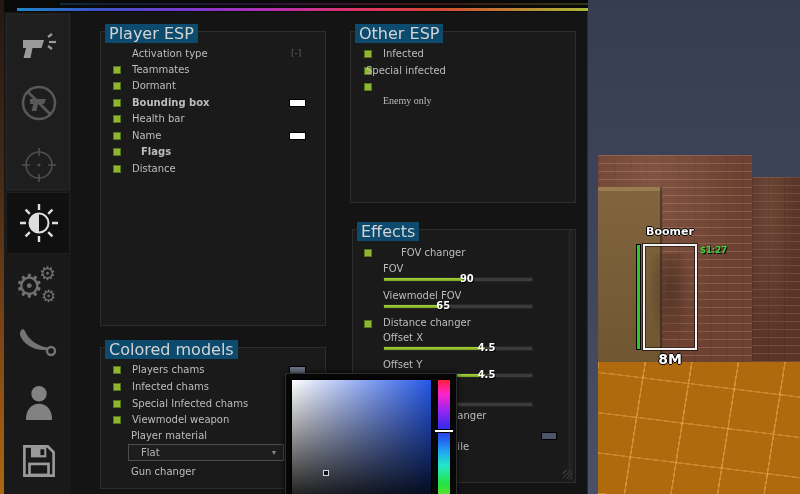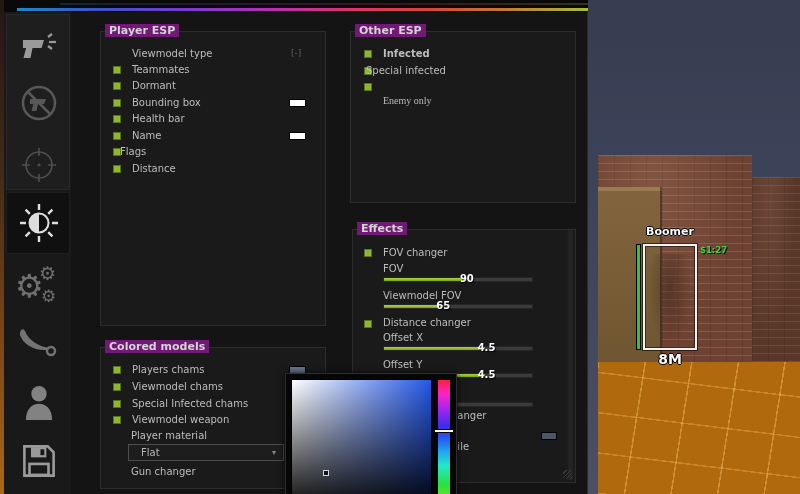--- a/index.html
+++ b/index.html
@@ -34,21 +34,21 @@
   
   .window { background:#141414; border-right:1px solid #2c2c2c; }
   .topbar { background:#090909; }
   .gradline { background:linear-gradient(90deg,#1f86c8 0%,#3b55c9 14%,#7c39cf 30%,#b92fb0 45%,#e03468 60%,#d84438 72%,#c27d33 86%,#a9bd35 100%); }
   .sidebar { background:#191919; }
   .side-group { background:#1e1e1e; border:1px solid #282828; }
   .side-sel { background:#101010; border:1px solid #1f1f1f; }
   .icon-tile { width:42px; height:42px; display:flex; align-items:center; justify-content:center; }
 
   .panel { background:#1a1a1a; border:1px solid #2d2d2d; }
-  .ptitle { font-size:11px; font-weight:bold; color:#d4d4d4; background:#701a75;
+  .ptitle { font-size:16px; font-weight:normal; color:#d4d4d4; background:#0c4a6e;
     padding:0 4px; white-space:nowrap; }
   .lbl { font-size:10px; color:#bdbdbd; white-space:nowrap; }
   .lbl-dim { font-size:9px; color:#5e5e5e; white-space:nowrap; }
   .chk { width:8px; height:8px; background:#8db52c; border:1px solid #55731a;
     box-shadow:inset 0 0 1px rgba(255,255,255,0.35); }
   .swatch { width:17px; height:8px; border:1px solid #000; }
   .track { width:150px; height:5px; background:#3b3b3b; border:1px solid #252525; }
   .fill { height:100%; background:linear-gradient(180deg,#aad83e,#7aa21d); }
   .sval { position:absolute; top:-5px; font-size:10px; font-weight:bold; color:#fff;
     text-shadow:1px 1px 1px #000; }
@@ -179,75 +179,75 @@
       <rect x="7.5" y="3.5" width="10.5" height="7" fill="#9a9a9a" stroke="none"></rect>
       <rect x="14" y="5" width="2.6" height="4" fill="#161616" stroke="none"></rect>
       <rect x="6.5" y="15" width="13" height="7.5"></rect>
     </svg>
   </span>
 </div>
 
 <div class="abs panel" style="left:100px;top:31px;width:226px;height:295px;"></div>
 <span class="abs ptitle" style="left:105px;top:24px;">Player ESP</span>
 
-<span class="abs lbl" style="left:132px;top:48px;">Viewmodel type</span>
+<span class="abs lbl" style="left:132px;top:48px;">Activation type</span>
 <span class="abs lbl-dim" style="left:291px;top:48px;">[-]</span>
 
 <div class="abs chk" style="left:113px;top:66px;"></div>
 <span class="abs lbl" style="left:132px;top:64px;">Teammates</span>
 <div class="abs chk" style="left:113px;top:82px;"></div>
 <span class="abs lbl" style="left:132px;top:80px;">Dormant</span>
 <div class="abs chk" style="left:113px;top:99px;"></div>
-<span class="abs lbl" style="left:132px;top:97px;">Bounding box</span>
+<span class="abs lbl" style="left:132px;top:97px;font-weight:bold;">Bounding box</span>
 <div class="abs swatch" style="left: 289px; top: 99px; background: rgb(255, 255, 255);"></div>
 <div class="abs chk" style="left:113px;top:115px;"></div>
 <span class="abs lbl" style="left:132px;top:113px;">Health bar</span>
 <div class="abs chk" style="left:113px;top:132px;"></div>
 <span class="abs lbl" style="left:132px;top:130px;">Name</span>
 <div class="abs swatch" style="left: 289px; top: 132px; background: rgb(255, 255, 255);"></div>
 <div class="abs chk" style="left:113px;top:148px;"></div>
-<span class="abs lbl" style="left:120px;top:146px;">Flags</span>
+<span class="abs lbl" style="left:141px;top:146px;font-weight:bold;">Flags</span>
 <div class="abs chk" style="left:113px;top:165px;"></div>
 <span class="abs lbl" style="left:132px;top:163px;">Distance</span>
 
 <div class="abs panel" style="left:100px;top:347px;width:226px;height:142px;"></div>
 <span class="abs ptitle" style="left:105px;top:340px;">Colored models</span>
 
 <div class="abs chk" style="left:113px;top:366px;"></div>
 <span class="abs lbl" style="left:132px;top:364px;">Players chams</span>
 <div class="abs swatch" style="left: 289px; top: 366px; background: rgb(106, 114, 136);"></div>
 <div class="abs chk" style="left:113px;top:383px;"></div>
-<span class="abs lbl" style="left:132px;top:381px;">Viewmodel chams</span>
+<span class="abs lbl" style="left:132px;top:381px;">Infected chams</span>
 <div class="abs chk" style="left:113px;top:400px;"></div>
 <span class="abs lbl" style="left:132px;top:398px;">Special Infected chams</span>
 <div class="abs chk" style="left:113px;top:416px;"></div>
 <span class="abs lbl" style="left:132px;top:414px;">Viewmodel weapon</span>
 
 <span class="abs lbl" style="left:131px;top:430px;">Player material</span>
 <div class="abs dropdown" style="left:128px;top:444px;width:156px;height:17px;">
   <span>Flat</span>
   <span style="color:#8a8a8a;font-size:8px;">▾</span>
 </div>
 <span class="abs lbl" style="left:131px;top:466px;">Gun changer</span>
 
 <div class="abs panel" style="left:350px;top:31px;width:226px;height:172px;"></div>
 <span class="abs ptitle" style="left:355px;top:24px;">Other ESP</span>
 
 <div class="abs chk" style="left:364px;top:50px;"></div>
-<span class="abs lbl" style="left:383px;top:48px;font-weight:bold;">Infected</span>
+<span class="abs lbl" style="left:383px;top:48px;">Infected</span>
 <div class="abs chk" style="left:364px;top:67px;"></div>
 <span class="abs lbl" style="left:366px;top:65px;">Special infected</span>
 <div class="abs chk" style="left:364px;top:83px;"></div>
 <span class="abs lbl" style="left:383px;top:95px;font-family:Liberation Serif, serif;">Enemy only</span>
 
 <div class="abs panel" style="left:352px;top:229px;width:224px;height:254px;"></div>
 <span class="abs ptitle" style="left:357px;top:222px;">Effects</span>
 
 <div class="abs chk" style="left:364px;top:249px;"></div>
-<span class="abs lbl" style="left:383px;top:247px;">FOV changer</span>
+<span class="abs lbl" style="left:401px;top:247px;">FOV changer</span>
 
 <span class="abs lbl" style="left:383px;top:263px;">FOV</span>
 <div class="abs track" style="left:383px;top:277px;">
   <div class="fill" style="width: 56%;"></div>
   <span class="sval" style="left: calc(56% - 7px);">90</span>
 </div>
 
 <span class="abs lbl" style="left:383px;top:290px;">Viewmodel FOV</span>
 <div class="abs track" style="left:383px;top:304px;">
   <div class="fill" style="width: 40%;"></div>

